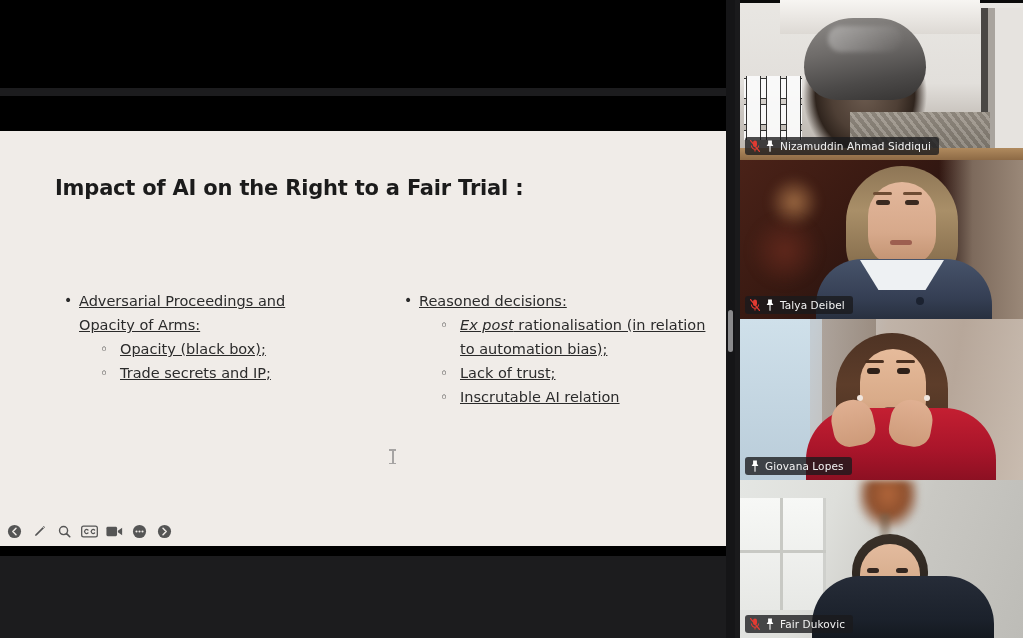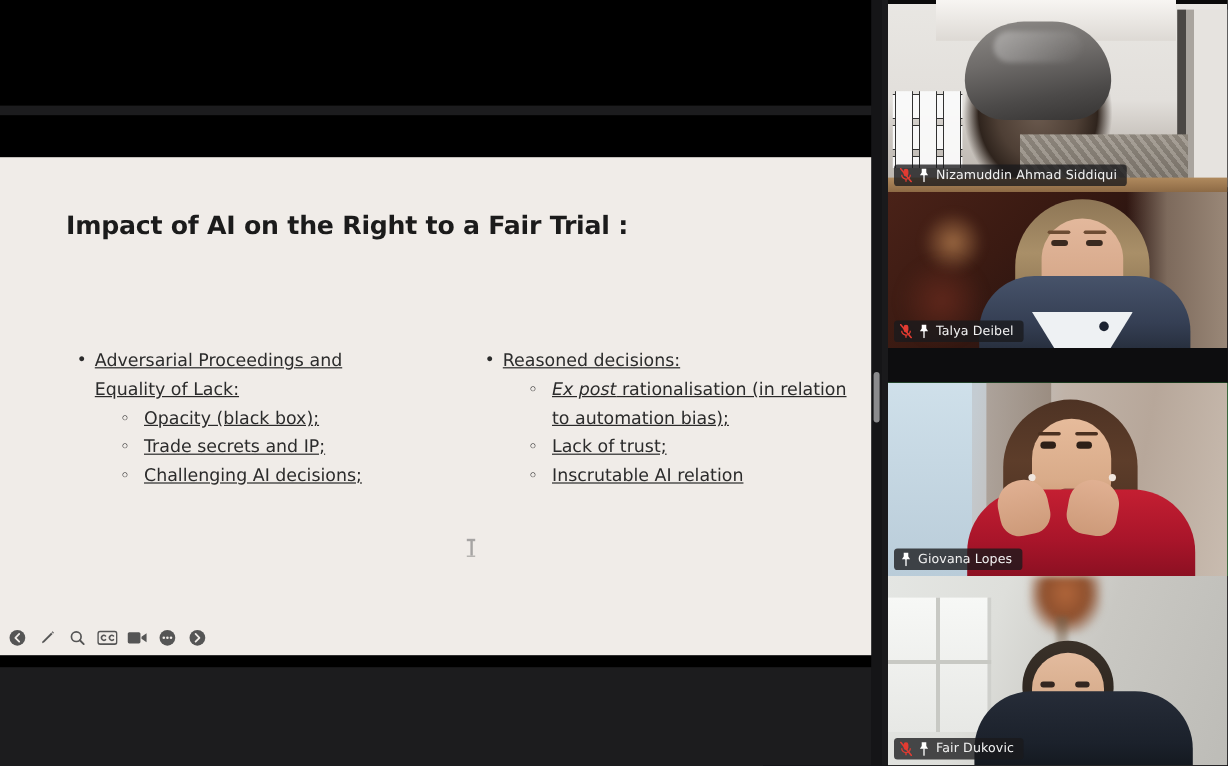--- a/index.html
+++ b/index.html
@@ -450,26 +450,25 @@
     <div id="stage-letterbox-top"></div>
 
     <div id="slide-frame">
       <div id="slide">
 
         <div class="slide-title">Impact of AI on the Right to a Fair Trial :</div>
 
         <div class="col col-left">
           <div class="lvl1">
             <span>Adversarial Proceedings and</span><br>
-            <span>Equality of Lack:</span>
+            <span>Opacity of Arms:</span>
           </div>
           <div class="lvl2-group">
             <div class="lvl2">Opacity (black box);</div>
             <div class="lvl2">Trade secrets and IP;</div>
-            <div class="lvl2">Challenging AI decisions;</div>
           </div>
         </div>
 
         <div class="col col-right">
           <div class="lvl1">
             <span>Reasoned decisions:</span>
           </div>
           <div class="lvl2-group">
             <div class="lvl2"><em>Ex post</em><span> rationalisation (in relation to automation bias);</span></div>
             <div class="lvl2">Lack of trust;</div>
@@ -560,21 +559,21 @@
             <path d="M0.6 0.6 9.4 11.4" stroke="#e23b32" stroke-width="1.3" stroke-linecap="round"></path>
           </svg>
         <svg class="ic" width="10" height="12" viewBox="0 0 10 12">
             <path d="M3.1 0.6h3.8v3.1l1.5 2.3H1.6l1.5-2.3z" fill="#ffffff"></path>
             <path d="M5 6v5.3" stroke="#ffffff" stroke-width="1.1" stroke-linecap="round"></path>
           </svg>
         <span class="badge-text">Nizamuddin Ahmad Siddiqui</span>
       </div>
     </div>
 
-    <div class="tile" style="top:160px; height:130px;">
+    <div class="tile" style="top:160px; height:159px;">
       <div class="tile-video">
         <div class="bg-talya"></div>
         <div class="talya-lamp"></div>
         <div class="talya-lamp2"></div>
         <div class="talya-right-wall"></div>
         <div class="talya-hair"></div>
         <div class="talya-face"></div>
         <div class="talya-brow l"></div>
           <div class="talya-brow r"></div>
         <div class="talya-eye l"></div>

